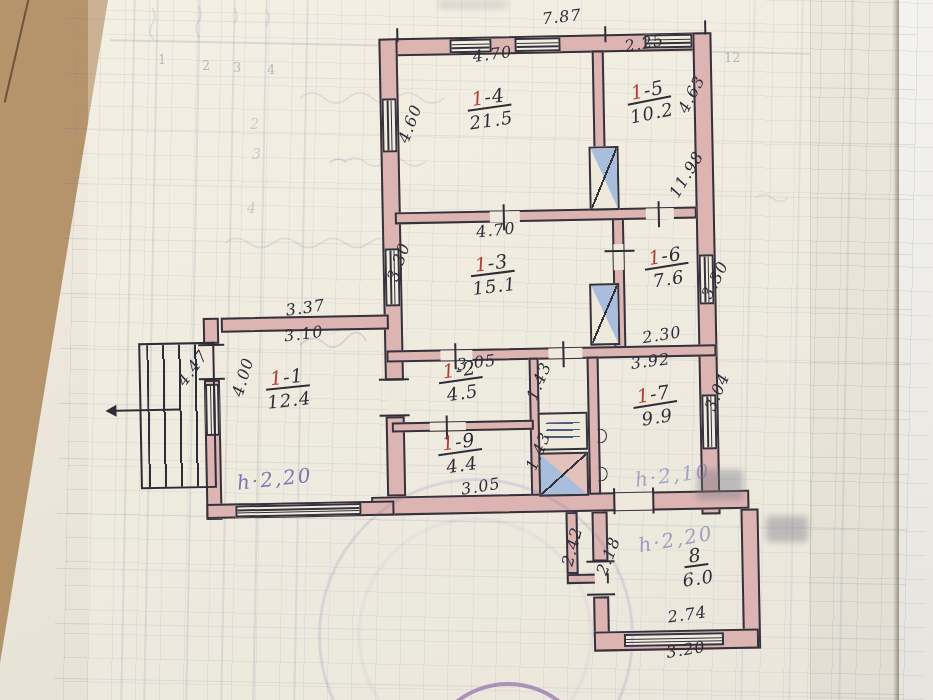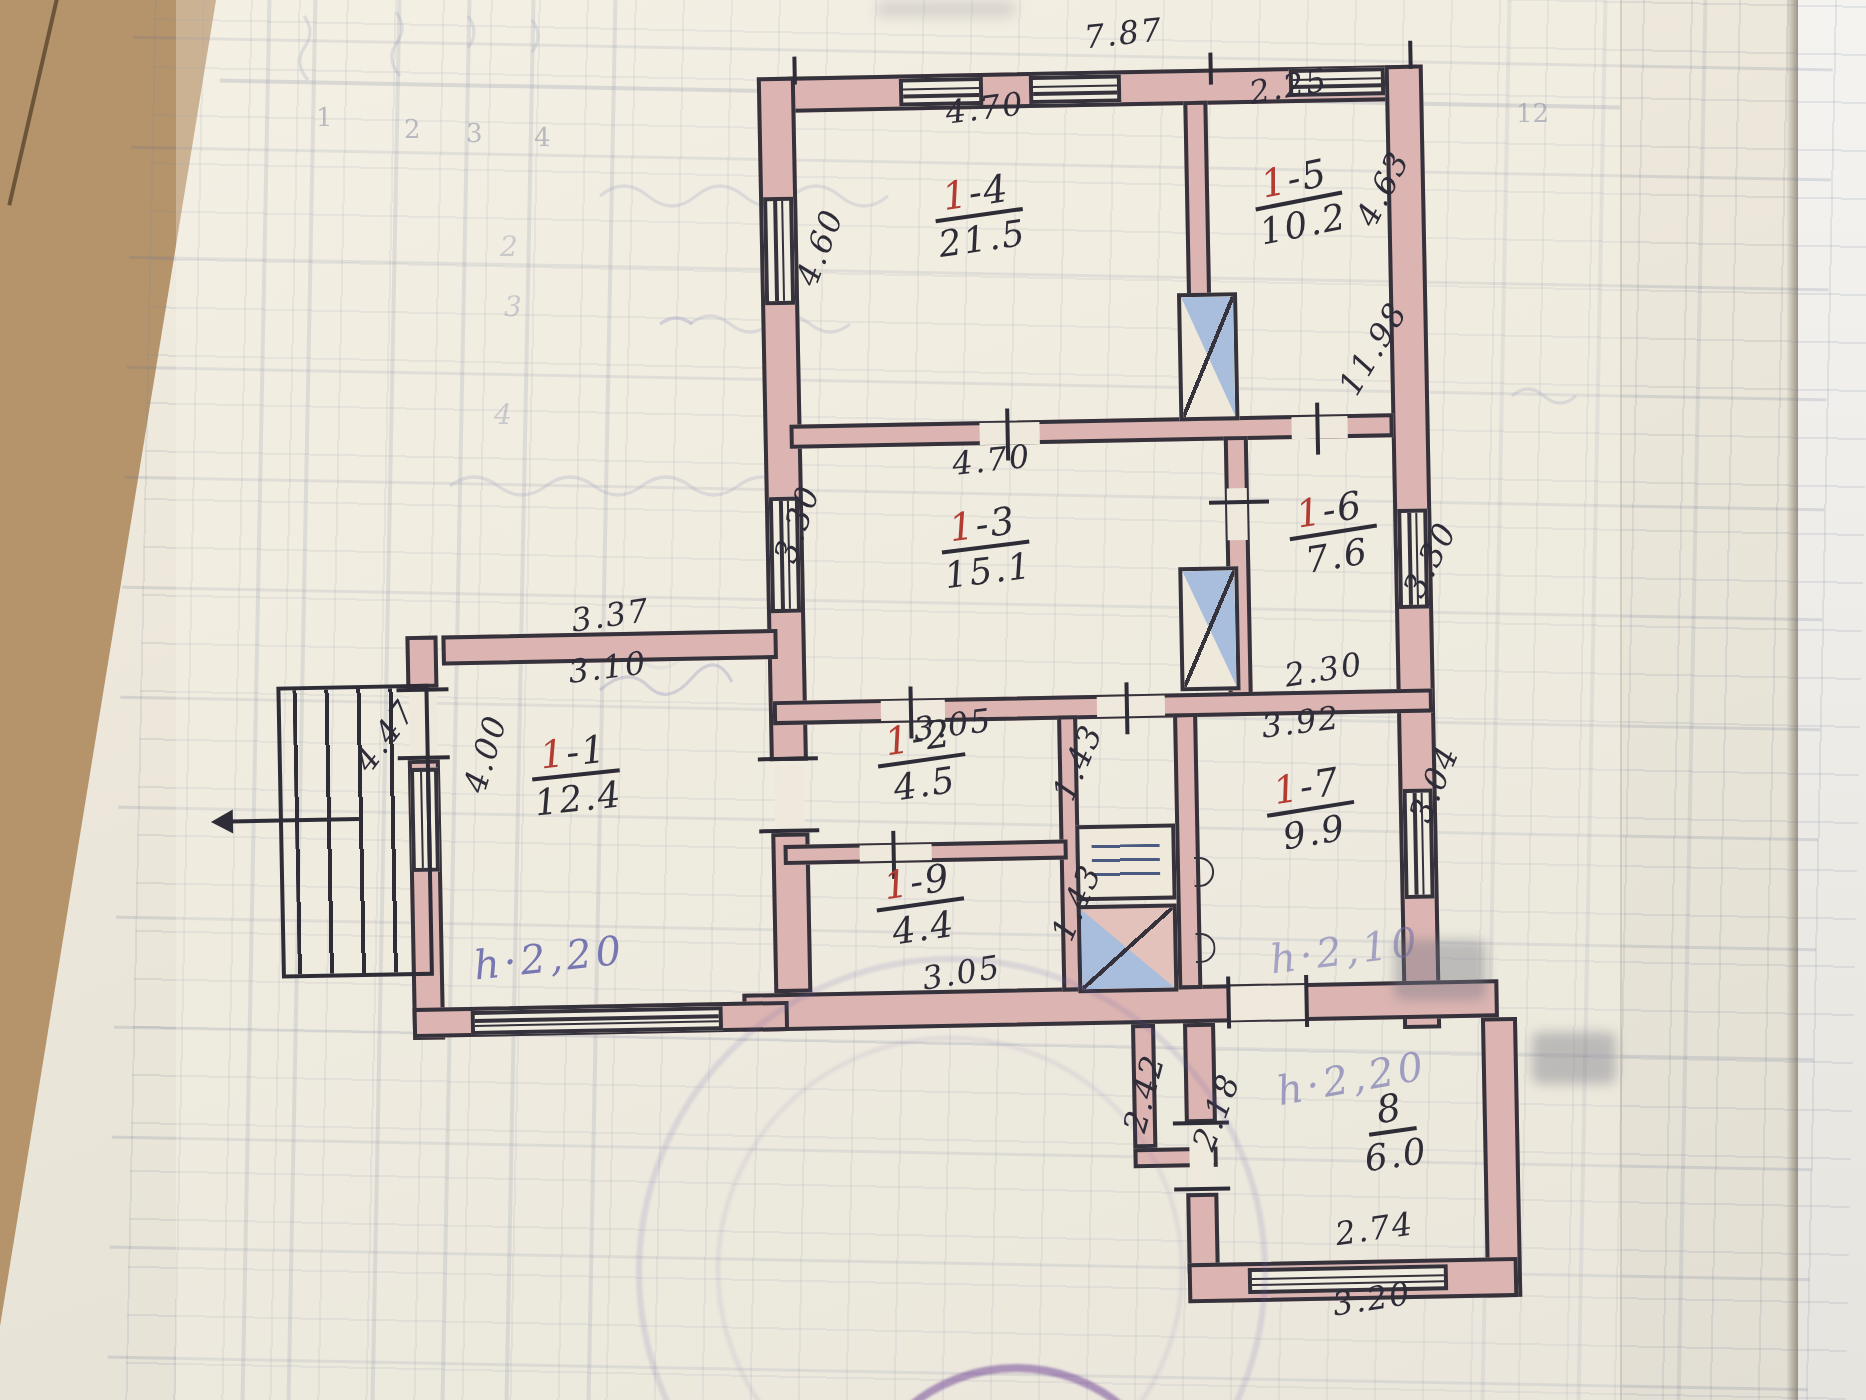--- a/index.html
+++ b/index.html
@@ -28,21 +28,21 @@
   .vline{position:absolute;top:0;width:1.5px;height:700px;background:rgba(92,104,140,.2);transform:rotate(1.1deg);}
   .v0{left:127px}.v1{left:150px}.v2{left:192px}.v3{left:227px}.v4{left:259px}.v5{left:300px}
   .v6{left:747px;background:rgba(92,104,140,.14)}.v7{left:795px;background:rgba(92,104,140,.14)}
   .v8{left:845px;background:rgba(92,104,140,.12)}
   .hline-strong{position:absolute;left:110px;top:46px;width:700px;height:1.6px;
         background:rgba(92,104,140,.25);transform:rotate(1.1deg);}
   .sheet{position:absolute;left:88px;top:0;width:722px;height:700px;
         background:rgba(253,249,240,.30);border-right:1.5px solid rgba(150,140,122,.3);}
   .cn{position:absolute;font:13px "DejaVu Serif",serif;color:rgba(85,96,130,.55);}
   .cn0{left:158px;top:52px}.cn1{left:202px;top:58px}.cn2{left:233px;top:60px}
-  .cn3{left:267px;top:62px}.cn4{left:758px;top:50px}
+  .cn3{left:267px;top:62px}.cn4{left:724px;top:50px}
   .rm{position:absolute;font:italic 14px "DejaVu Serif",serif;color:rgba(90,100,140,.40);}
   .rm0{left:250px;top:116px}.rm1{left:252px;top:146px}.rm2{left:247px;top:200px}
   
   .plan{position:absolute;left:0;top:0;width:933px;height:700px;transform:rotate(-1.1deg);transform-origin:520px 330px;}
   .wall{position:absolute;background:#dcb5b2;border:2px solid #35323c;box-sizing:border-box;}
   .wTop{left:400px;top:36px;width:314px;height:18px}
   .wRight{left:698px;top:36px;width:19px;height:482px}
   .wLeftUp{left:384px;top:36px;width:19px;height:342px}
   .wLeftLow{left:384px;top:414px;width:19px;height:80px}
   .wBotMain{left:368px;top:494px;width:378px;height:19px}

